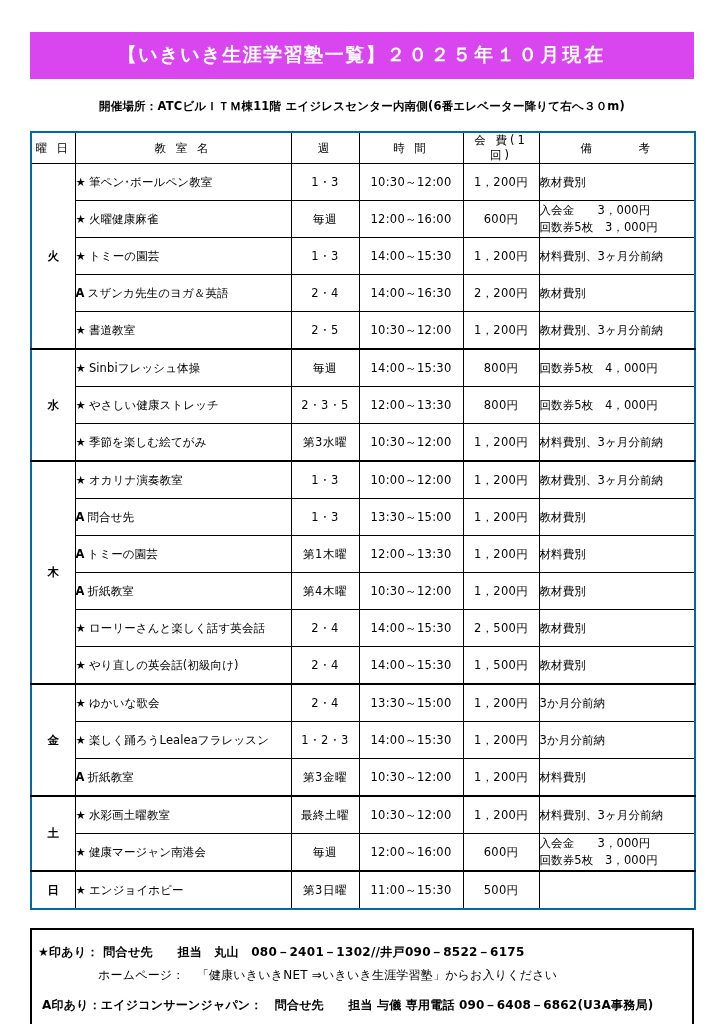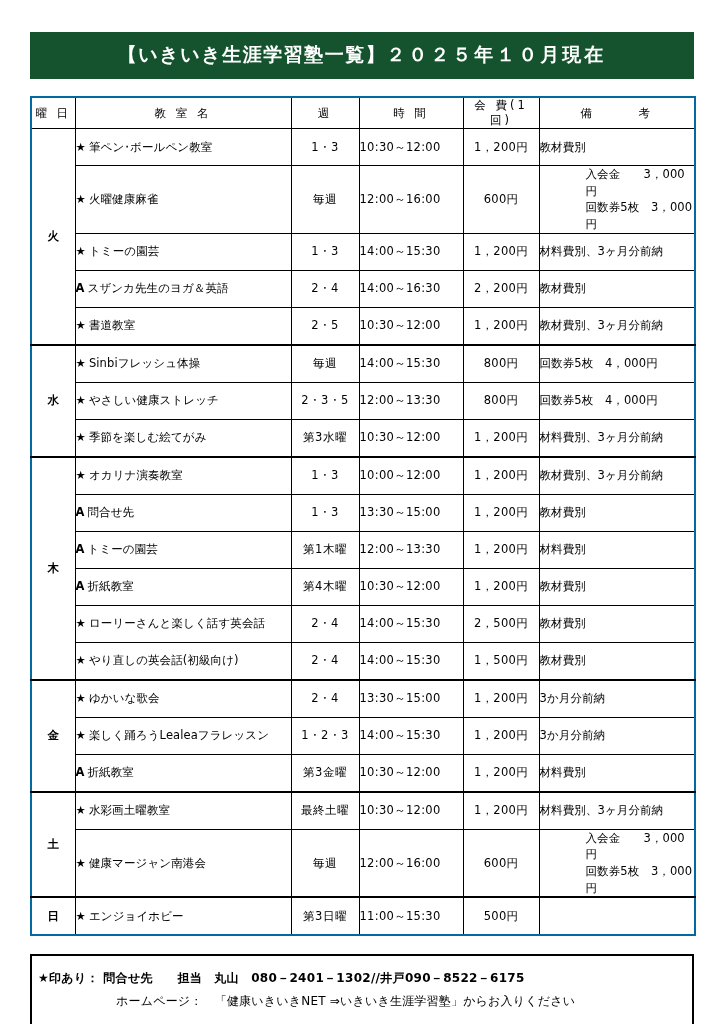--- a/index.html
+++ b/index.html
@@ -12,21 +12,21 @@
   }
   .page{
     position:relative;
     width:724px;height:1024px;
     box-sizing:border-box;
     padding:0 30px;
   }
   
   .title-banner{
     margin-top:32px;
-    background:#14532d;
+    background:#d946ef;
     color:#fff;
     text-align:center;
     padding:10px 0 11px;
     font-weight:bold;
     font-size:19px;
     letter-spacing:2px;
     white-space:nowrap;
   }
   .title-banner .t-main{letter-spacing:1.5px;}
   .title-banner .t-date{letter-spacing:3px;}
@@ -73,52 +73,53 @@
     font-weight:bold;
   }
   td.class-cell{
     padding:0 6px 0 9px;
     height:36px;
     letter-spacing:0.1px;
     white-space:nowrap;
   }
   td.class-cell .mk{font-weight:bold;margin-right:3px;}
   td.week-cell{text-align:center;letter-spacing:0.5px;}
-  td.time-cell{text-align:left;letter-spacing:0.3px;margin-left:32px;}
+  td.time-cell{text-align:center;letter-spacing:0.3px;margin-left:32px;}
   td.fee-cell{text-align:center;padding-right:7px;letter-spacing:0.3px;}
   td.note-cell{padding-left:7px;letter-spacing:0.1px;font-size:11px;}
-  td.note-cell .l2{display:block;line-height:1.45;margin-left:46px;}
+  td.note-cell .l2{display:block;line-height:1.45;}
   .thick-top{border-top:2px solid #000 !important;}
   table.sched{border:2px solid #0369a1;}
 
   
   .footer-box{
     margin-top:18px;
     border:2px solid #000;
     width:664px;
     box-sizing:border-box;
     padding:11px 0 11px 0;
     font-size:12px;
   }
   .f-line{white-space:nowrap;line-height:1.9;}
   .f-l1{padding-left:6px;font-weight:bold;letter-spacing:0.3px;}
   .f-l2{padding-left:120px;letter-spacing:0.2px;}
-  .f-l3{padding-left:84px;letter-spacing:0.2px;}
+  .f-l3{padding-left:66px;letter-spacing:0.2px;}
   .f-sep{height:7px;}
   .f-l4{padding-left:10px;font-weight:bold;letter-spacing:0.2px;}
 </style>
 </head>
 <body>
 
 <div class="page">
 
   <div class="title-banner">
     <span class="t-main">【いきいき生涯学習塾一覧】</span><span class="t-date">２０２５年１０月現在</span>
   </div>
 
+  <div class="venue">開催場所：ATCビルＩＴＭ棟11階 エイジレスセンター内南側(6番エレベーター降りて右へ３０m)</div>
 
   <table class="sched">
     <colgroup>
       <col class="col-day">
         <col class="col-class">
         <col class="col-week">
       <col class="col-time">
         <col class="col-fee">
         <col class="col-note">
     </colgroup>

